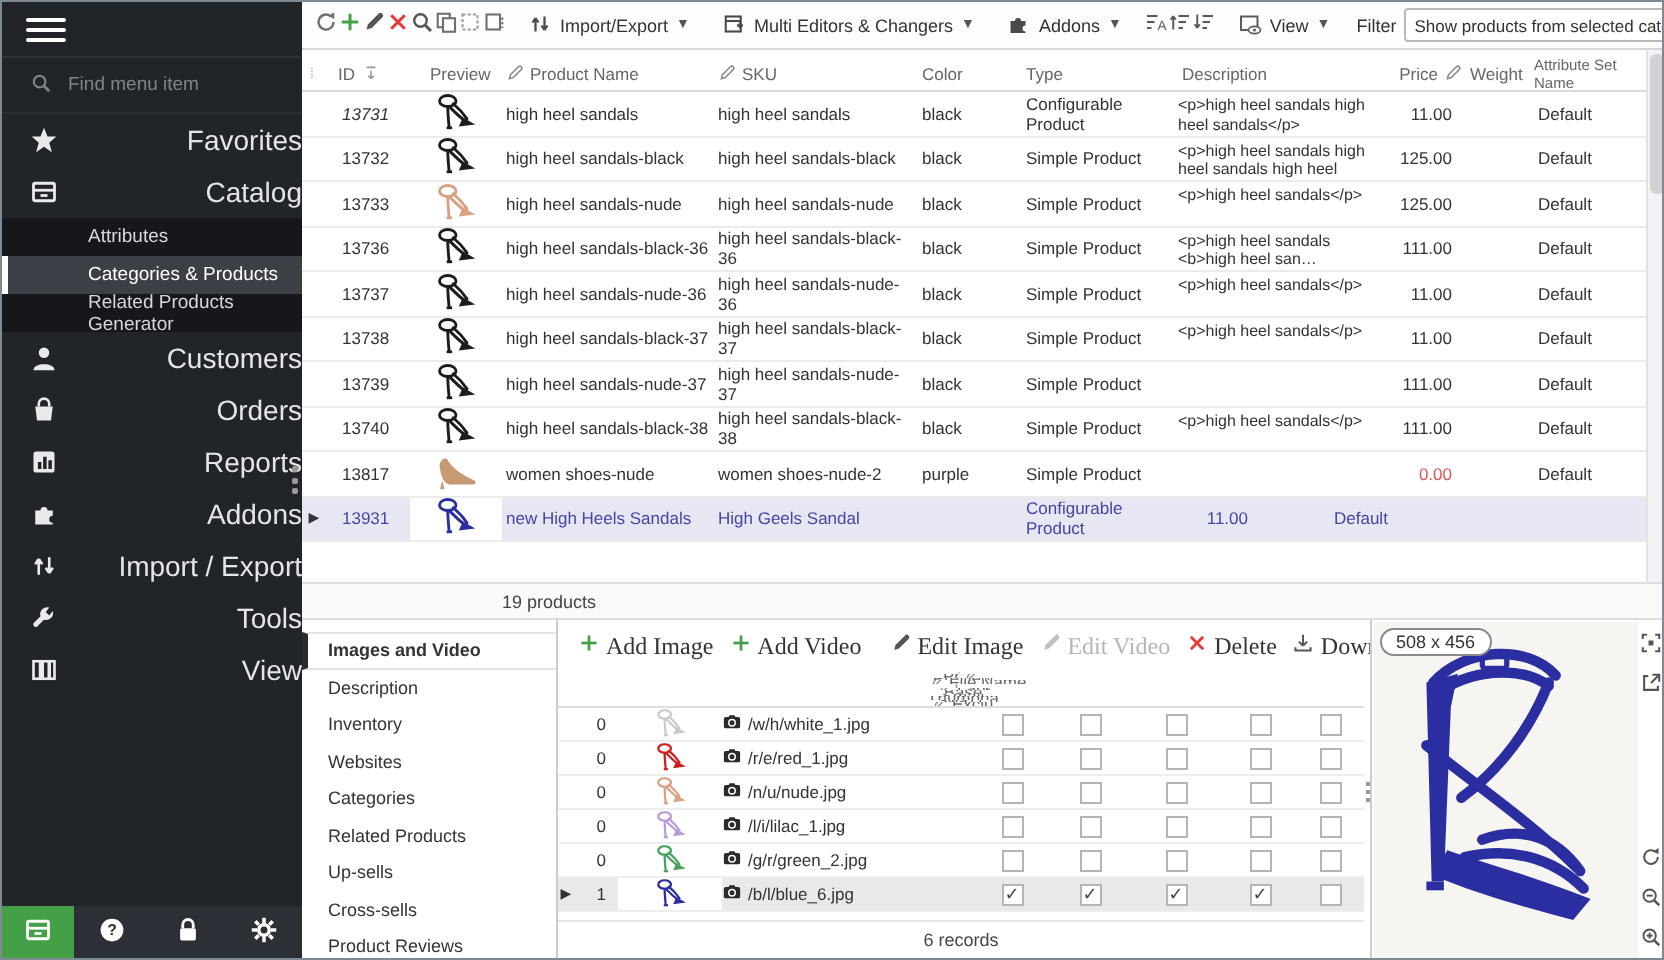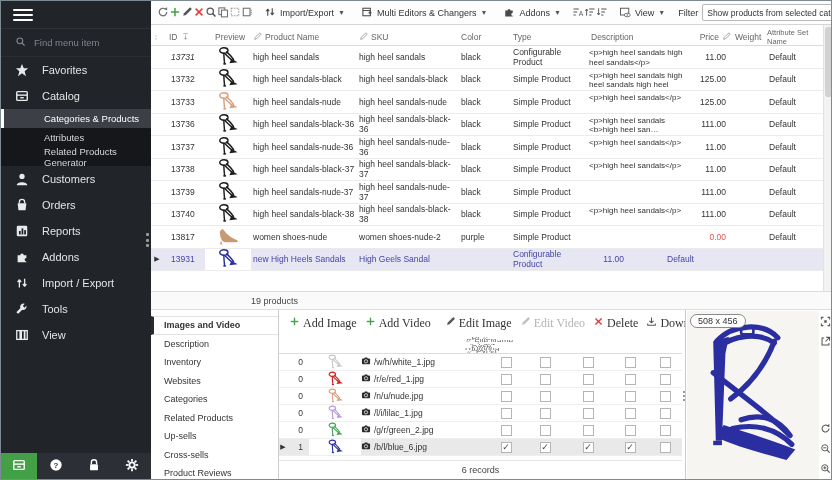--- a/index.html
+++ b/index.html
@@ -7,21 +7,21 @@
   body { font-family:"Liberation Sans", sans-serif; }
   .window { position:relative; width:832px; height:480px; background:#fff; border:1px solid #7d8a94; overflow:hidden; }
 
   
   .sidebar { position:absolute; left:0; top:0; width:150px; height:480px; background:#212428; color:#e3e5e8; }
   .burger { height:28px; border-bottom:1px solid #2e3237; display:flex; align-items:center; padding-left:12px; cursor:pointer; }
   .burger .bars { width:20px; }
   .burger .bars div { height:2px; background:#fff; margin:3px 0; border-radius:1px; }
   .side-search { height:28px; display:flex; align-items:center; gap:8px; padding-left:14px; border-bottom:1px solid #2b2f34; color:#7e848c; font-size:9.5px; }
   .side-nav { position:absolute; top:56px; left:0; right:0; }
-  .side-item { height:26px; display:flex; align-items:center; gap:12px; padding-left:13px; font-size:11px; cursor:pointer; }
+  .side-item { height:26px; display:flex; align-items:center; gap:12px; padding-left:13px; font-size:14px; cursor:pointer;justify-content:space-between; }
   .side-item .ic { width:16px; height:16px; display:flex; align-items:center; justify-content:center; }
   .side-sub-wrap { background:#15171b; }
   .side-sub { height:19px; display:flex; align-items:center; padding-left:40px; font-size:9.5px; color:#d6d8db; cursor:pointer; border-left:3px solid transparent; }
   .side-sub.active { background:#3c4046; border-left:3px solid #fff; color:#fff; }
   .side-footer { position:absolute; bottom:0; left:0; width:150px; height:28px; background:#2c3036; display:flex; align-items:center; }
   .side-footer .green-btn { width:36px; height:28px; background:#43a047; display:flex; align-items:center; justify-content:center; cursor:pointer; }
   .side-footer .f-ic { flex:1; display:flex; justify-content:center; cursor:pointer; }
 
   
   .main { position:absolute; left:150px; top:0; width:682px; height:480px; background:#fff; }
@@ -113,22 +113,22 @@
           <span class="ic">
             <svg width="14" height="14" viewBox="0 0 16 16" xmlns="http://www.w3.org/2000/svg">
               <rect x="2" y="3" width="12" height="10" rx="1" fill="none" stroke="#e9eaec" stroke-width="1.6"></rect>
               <line x1="2" y1="7" x2="14" y2="7" stroke="#e9eaec" stroke-width="1.6"></line>
               <line x1="6" y1="10" x2="10" y2="10" stroke="#e9eaec" stroke-width="1.6"></line>
             </svg>
           </span>
           <span>Catalog</span>
         </div>
         <div class="side-sub-wrap">
+          <div class="side-sub">Attributes</div>
           <div class="side-sub active">Categories &amp; Products</div>
-          <div class="side-sub">Attributes</div>
           <div class="side-sub">Related Products Generator</div>
         </div>
         <div class="side-item">
           <span class="ic">
             <svg width="14" height="14" viewBox="0 0 16 16" xmlns="http://www.w3.org/2000/svg">
               <circle cx="8" cy="5" r="3" fill="#e9eaec"></circle>
               <path d="M2,15 C2,10.5 14,10.5 14,15 Z" fill="#e9eaec"></path>
             </svg>
           </span>
           <span>Customers</span>

